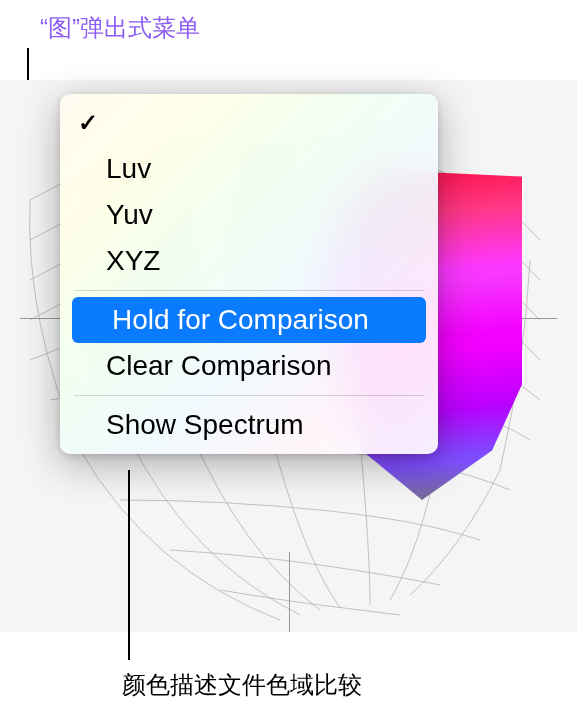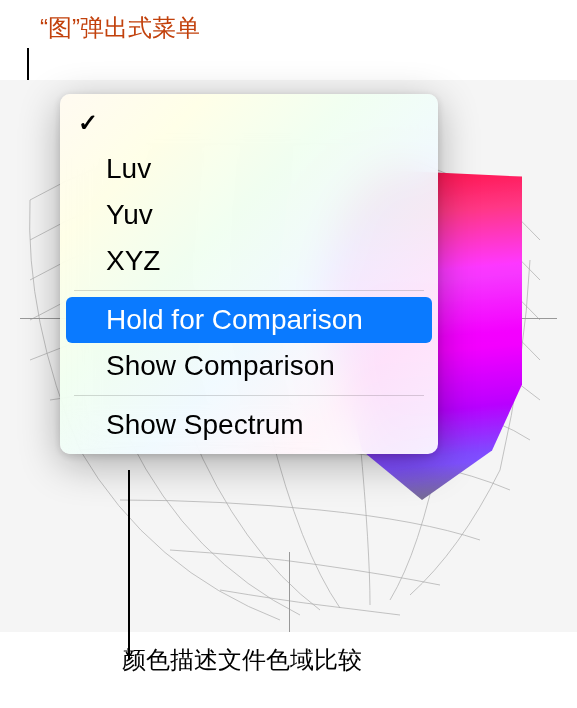--- a/index.html
+++ b/index.html
@@ -15,21 +15,21 @@
       background: #fff;
       position: relative;
       overflow: hidden;
     }
     
     .callout-top {
       position: absolute;
       top: 12px;
       left: 40px;
       font-size: 24px;
-      color: #c2410c;
+      color: #8b5cf6;
     }
     
     .callout-arrow {
       position: absolute;
       top: 48px;
       left: 22px;
     }
     
     .callout-arrow-line {
       width: 2px;
@@ -151,21 +151,21 @@
       padding: 0 18px;
       font-size: 28px;
       color: #000;
       cursor: default;
     }
     
     .menu-item.selected {
       background: #0a7aff;
       color: #fff;
       border-radius: 6px;
-      margin: 0 6px;
+      margin: 0 12px;
       padding: 0 12px;
     }
     
     .checkmark {
       width: 28px;
       display: inline-block;
       font-size: 24px;
       font-weight: bold;
     }
     
@@ -174,21 +174,21 @@
     }
     
     .menu-separator {
       height: 1px;
       background: rgba(0,0,0,0.15);
       margin: 6px 14px;
     }
     
     .callout-bottom {
       position: absolute;
-      bottom: 32px;
+      bottom: 7px;
       left: 122px;
       font-size: 24px;
       color: #000;
     }
     
     .callout-line-bottom {
       position: absolute;
       top: 470px;
       left: 128px;
       width: 2px;
@@ -253,21 +253,21 @@
   </div>
 
   <div class="menu-separator"></div>
 
   <div class="menu-item selected">
     <span class="checkmark"></span>
     <span class="menu-label">Hold for Comparison</span>
   </div>
   <div class="menu-item">
     <span class="checkmark"></span>
-    <span class="menu-label">Show Comparison</span>
+    <span class="menu-label">Clear Comparison</span>
   </div>
 
   <div class="menu-separator"></div>
 
   <div class="menu-item">
     <span class="checkmark"></span>
     <span class="menu-label">Show Spectrum</span>
   </div>
 </div>
 

